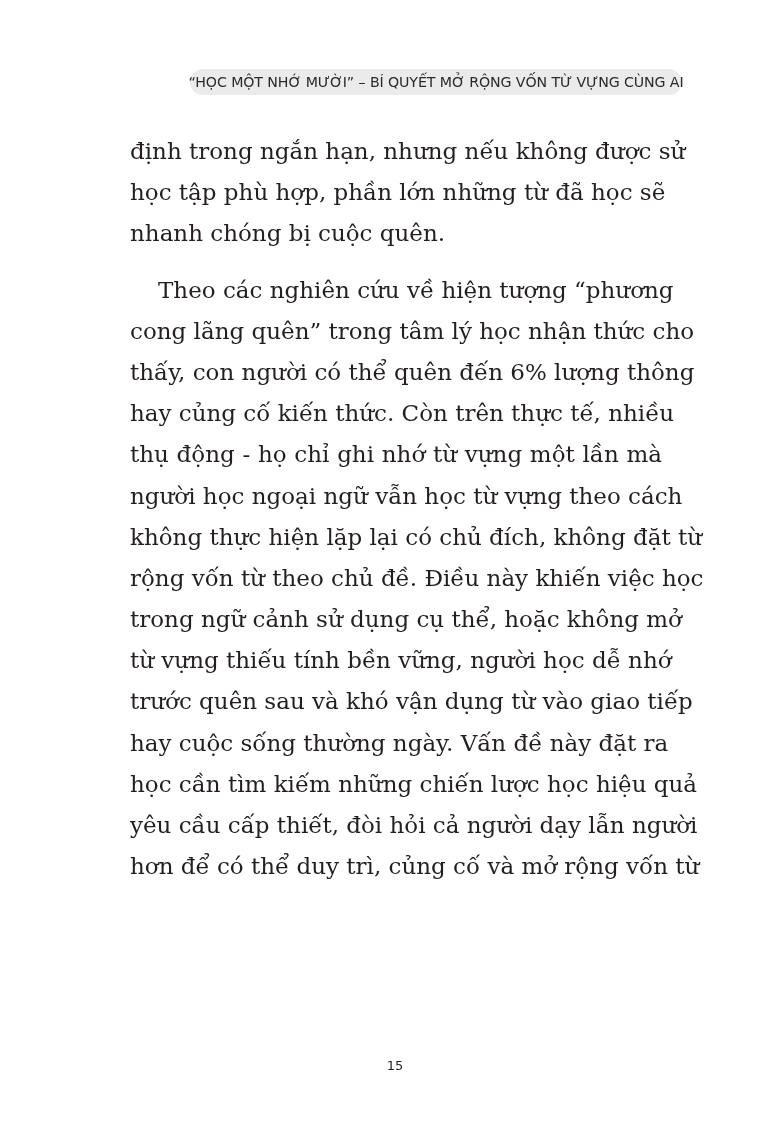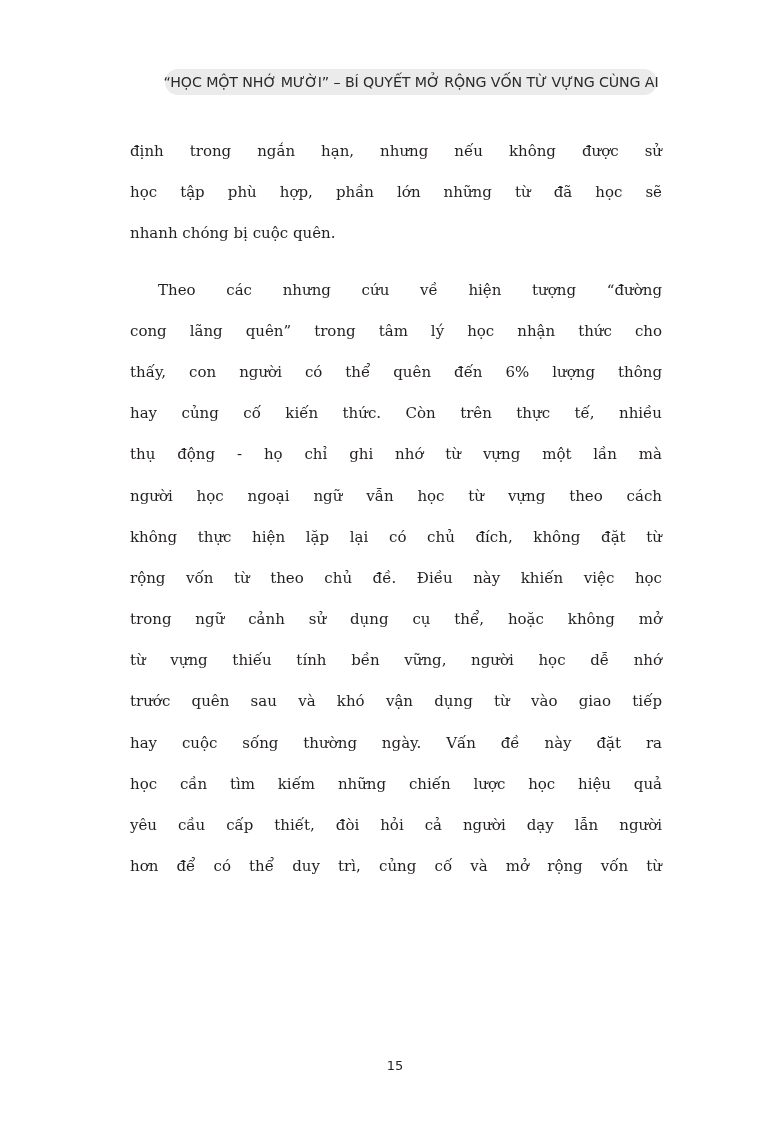--- a/index.html
+++ b/index.html
@@ -10,41 +10,41 @@
     body {
       width: 780px;
       height: 1146px;
       position: relative;
       overflow: hidden;
       color: #231f20;
     }
     .running-header {
       position: absolute;
       top: 69px;
-      left: 165px;
+      left: 190px;
       width: 492px;
       height: 26px;
       background: #ebebeb;
       border-radius: 13px;
       display: flex;
       align-items: center;
       justify-content: center;
       font-family: "DejaVu Sans", sans-serif;
       font-size: 14.2px;
       letter-spacing: -0.1px;
       color: #2a2a2a;
       white-space: nowrap;
     }
     .body-text {
       position: absolute;
       top: 131px;
       left: 130px;
       width: 532px;
       font-family: "DejaVu Serif", serif;
-      font-size: 15px;
+      font-size: 23px;
       line-height: 41.2px;
       color: #231f20;
     }
     .para {
       margin: 0;
       text-align: justify;
     }
     .para-continued {
       text-indent: 0;
     }
@@ -83,21 +83,21 @@
   <span>“HỌC MỘT NHỚ MƯỜI” – BÍ QUYẾT MỞ RỘNG VỐN TỪ VỰNG CÙNG AI</span>
 </div>
 
 <div class="body-text">
   <div class="para para-continued">
     <span class="line">định trong ngắn hạn, nhưng nếu không được sử</span>
     <span class="line">học tập phù hợp, phần lớn những từ đã học sẽ</span>
     <span class="line last">nhanh chóng bị cuộc quên.</span>
   </div>
   <div class="para para-indented" style="text-indent:0;">
-    <span class="line indent">Theo các nhưng cứu về hiện tượng “đường</span>
+    <span class="line indent">Theo các nghiên cứu về hiện tượng “phương</span>
     <span class="line">cong lãng quên” trong tâm lý học nhận thức cho</span>
     <span class="line">thấy, con người có thể quên đến 6% lượng thông</span>
     <span class="line">hay củng cố kiến thức. Còn trên thực tế, nhiều</span>
     <span class="line">thụ động - họ chỉ ghi nhớ từ vựng một lần mà</span>
     <span class="line">người học ngoại ngữ vẫn học từ vựng theo cách</span>
     <span class="line">không thực hiện lặp lại có chủ đích, không đặt từ</span>
     <span class="line">rộng vốn từ theo chủ đề. Điều này khiến việc học</span>
     <span class="line">trong ngữ cảnh sử dụng cụ thể, hoặc không mở</span>
     <span class="line">từ vựng thiếu tính bền vững, người học dễ nhớ</span>
     <span class="line">trước quên sau và khó vận dụng từ vào giao tiếp</span>

